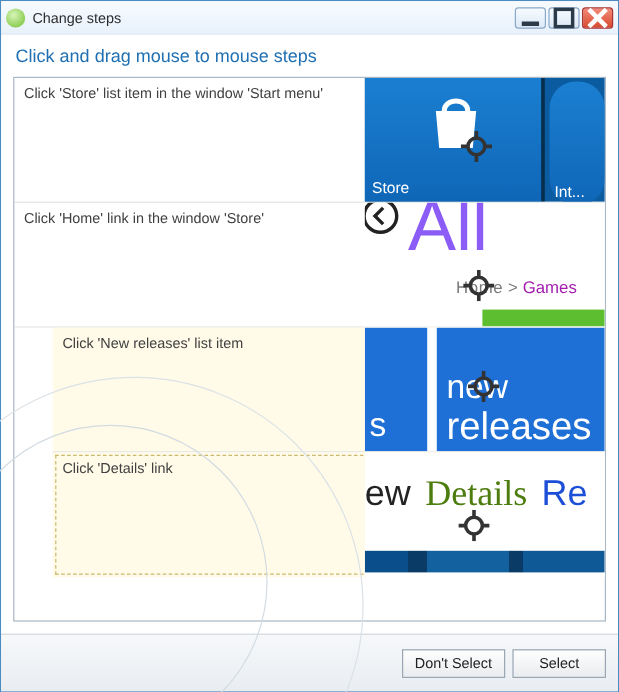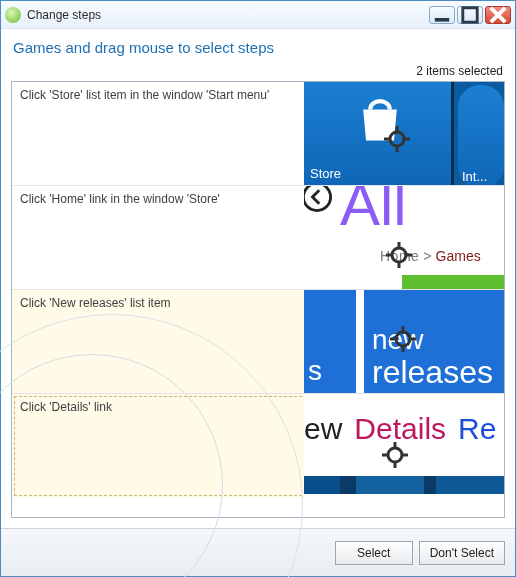--- a/index.html
+++ b/index.html
@@ -13,21 +13,21 @@
   .winbtn.close { background: linear-gradient(#f48a7a,#d64a2e); border-color:#a33; color:#fff; font-weight:bold; }
   .winbtn svg { display:block; }
   .client { flex: 1; display: flex; flex-direction: column; padding: 8px 10px 10px 10px; background:#fff; }
   .instruction { color: #1f6fb2; font-size: 15px; padding: 2px 2px 8px 2px; }
   .selcount { text-align: right; color: #222; font-size: 12px; padding-bottom: 3px; padding-right: 2px; }
   .steps-box { flex: 1; border: 1px solid #a9b6c4; background: #fff; overflow: hidden; }
   .step { display: flex; height: 104px; border-bottom: 1px solid #e4e4e4; }
   .step:last-child { border-bottom: none; }
   .step .desc { flex: 1; padding: 6px 8px; font-size: 12px; color: #404040; }
   .step .thumb { width: 200px; position: relative; background: #f0f0f0; overflow: hidden; }
-  .step.selected { background: #fffbe8; }
+  .step.selected { background: #fffbe8; margin-left: 32px; }
   .step.selected-dashed { outline: 1px dashed #c9b86e; outline-offset: -3px; }
   .footer { height: 48px; background: linear-gradient(#f6f8fa,#e9edf1); border-top: 1px solid #cfd6dd; display: flex; align-items: center; justify-content: flex-end; padding: 0 10px; gap: 6px; position: relative; }
   .footer::before { content:""; position:absolute; left:-40px; bottom:-40px; width:260px; height:260px; border:1px solid #d2dbe2; border-radius:50%; pointer-events:none; }
   .footer::after { content:""; position:absolute; left:-80px; bottom:-120px; width:380px; height:380px; border:1px solid #dae1e7; border-radius:50%; pointer-events:none; }
   .btn { min-width: 78px; height: 24px; padding: 0 10px; border: 1px solid #9aa7b3; background: linear-gradient(#fefefe,#e9ecef); font-size: 12px; color:#222; cursor: default; }
   
   .crosshair { position:absolute; width:26px; height:26px; }
   .crosshair svg { width:26px; height:26px; display:block; }
   .tile { position:absolute; font-family: "Segoe UI", sans-serif; color:#fff; }
 </style>
@@ -53,22 +53,21 @@
       <div class="winbtn close">
         <svg viewBox="0 0 10 10">
             <line x1="2" y1="2" x2="8" y2="8" stroke="#fff" stroke-width="1.6"></line>
             <line x1="8" y1="2" x2="2" y2="8" stroke="#fff" stroke-width="1.6"></line>
           </svg>
       </div>
     </div>
   </div>
 
   <div class="client">
-    <div class="instruction">Games and drag mouse to select steps</div>
-    <div class="selcount">2 items selected</div>
+    <div class="instruction">Click and drag mouse to mouse steps</div>
 
     <div class="steps-box">
 
       <div class="step">
         <div class="desc">Click 'Store' list item in the window 'Start menu'</div>
         <div class="thumb" style="background:#0b5ba1;">
           <div class="tile" style="left:0; top:0; width:150px; height:100%; background:linear-gradient(#1b7fd1,#0f66b7); border-right:3px solid #072f4d;">
             <svg viewBox="0 0 40 40" width="56" height="56" style="position:absolute; left:48px; top:8px;">
               <path d="M8 14 h24 l-2 22 h-20 z" fill="#fff"></path>
               <path d="M13 14 c0,-8 14,-8 14,0" stroke="#fff" stroke-width="3" fill="none"></path>
@@ -94,21 +93,21 @@
         <div class="desc">Click 'Home' link in the window 'Store'</div>
         <div class="thumb" style="background:#ffffff;">
           <svg viewBox="0 0 30 30" width="34" height="34" style="position:absolute; left:-4px; top:-6px;">
              <circle cx="15" cy="15" r="12" fill="none" stroke="#222" stroke-width="2.5"></circle>
              <path d="M17 9 l-6 6 l6 6" fill="none" stroke="#222" stroke-width="2.5"></path>
           </svg>
           <div style="position:absolute; left:36px; top:-16px; font-size:60px; font-weight:300; color:#8b5cf6;">All</div>
           <div style="position:absolute; left:76px; top:62px; display:flex; align-items:center; gap:4px; font-size:14px;">
             <span style="color:#7a7a7a; letter-spacing:0.5px;">Home</span>
             <span style="color:#7a7a7a;">&gt;</span>
-            <span style="color:#7f1d1d;">Games</span>
+            <span style="color:#a21caf;">Games</span>
           </div>
           <div class="crosshair" style="left:82px; top:56px;">
             <svg viewBox="0 0 26 26">
                 <circle cx="13" cy="13" r="7" fill="none" stroke="#333" stroke-width="3"></circle>
                 <line x1="13" y1="0" x2="13" y2="6" stroke="#333" stroke-width="3"></line>
                 <line x1="13" y1="20" x2="13" y2="26" stroke="#333" stroke-width="3"></line>
                 <line x1="0" y1="13" x2="6" y2="13" stroke="#333" stroke-width="3"></line>
                 <line x1="20" y1="13" x2="26" y2="13" stroke="#333" stroke-width="3"></line>
               </svg>
           </div>
@@ -137,38 +136,38 @@
           </div>
         </div>
       </div>
 
       <div class="step selected selected-dashed">
         <div class="desc">Click 'Details' link</div>
         <div class="thumb" style="background:#fff;">
           <div style="position:absolute; left:0; top:18px; width:100%; display:flex; align-items:baseline; font-size:30px; font-weight:300;">
             <span style="color:#222;">ew</span>
             <span style="width:12px;"></span>
-            <span style="color:#be185d;">Details</span>
+            <span style="color:#4d7c0f;font-family:Liberation Serif, serif;">Details</span>
             <span style="width:12px;"></span>
             <span style="color:#1d4ed8;">Re</span>
           </div>
           <div class="crosshair" style="left:78px; top:48px;">
             <svg viewBox="0 0 26 26">
                 <circle cx="13" cy="13" r="7" fill="none" stroke="#333" stroke-width="3"></circle>
                 <line x1="13" y1="0" x2="13" y2="6" stroke="#333" stroke-width="3"></line>
                 <line x1="13" y1="20" x2="13" y2="26" stroke="#333" stroke-width="3"></line>
                 <line x1="0" y1="13" x2="6" y2="13" stroke="#333" stroke-width="3"></line>
                 <line x1="20" y1="13" x2="26" y2="13" stroke="#333" stroke-width="3"></line>
               </svg>
           </div>
           <div style="position:absolute; left:0; bottom:4px; width:100%; height:18px; background:linear-gradient(90deg,#0b4e8c 0 18%, #0a3a66 18% 26%, #13619f 26% 60%, #0a3a66 60% 66%, #0f5a96 66% 100%);"></div>
         </div>
       </div>
 
     </div>
   </div>
 
   <div class="footer">
+    <button class="btn">Don't Select</button>
     <button class="btn">Select</button>
-    <button class="btn">Don't Select</button>
   </div>
 
 </div>
 
 </body></html>

